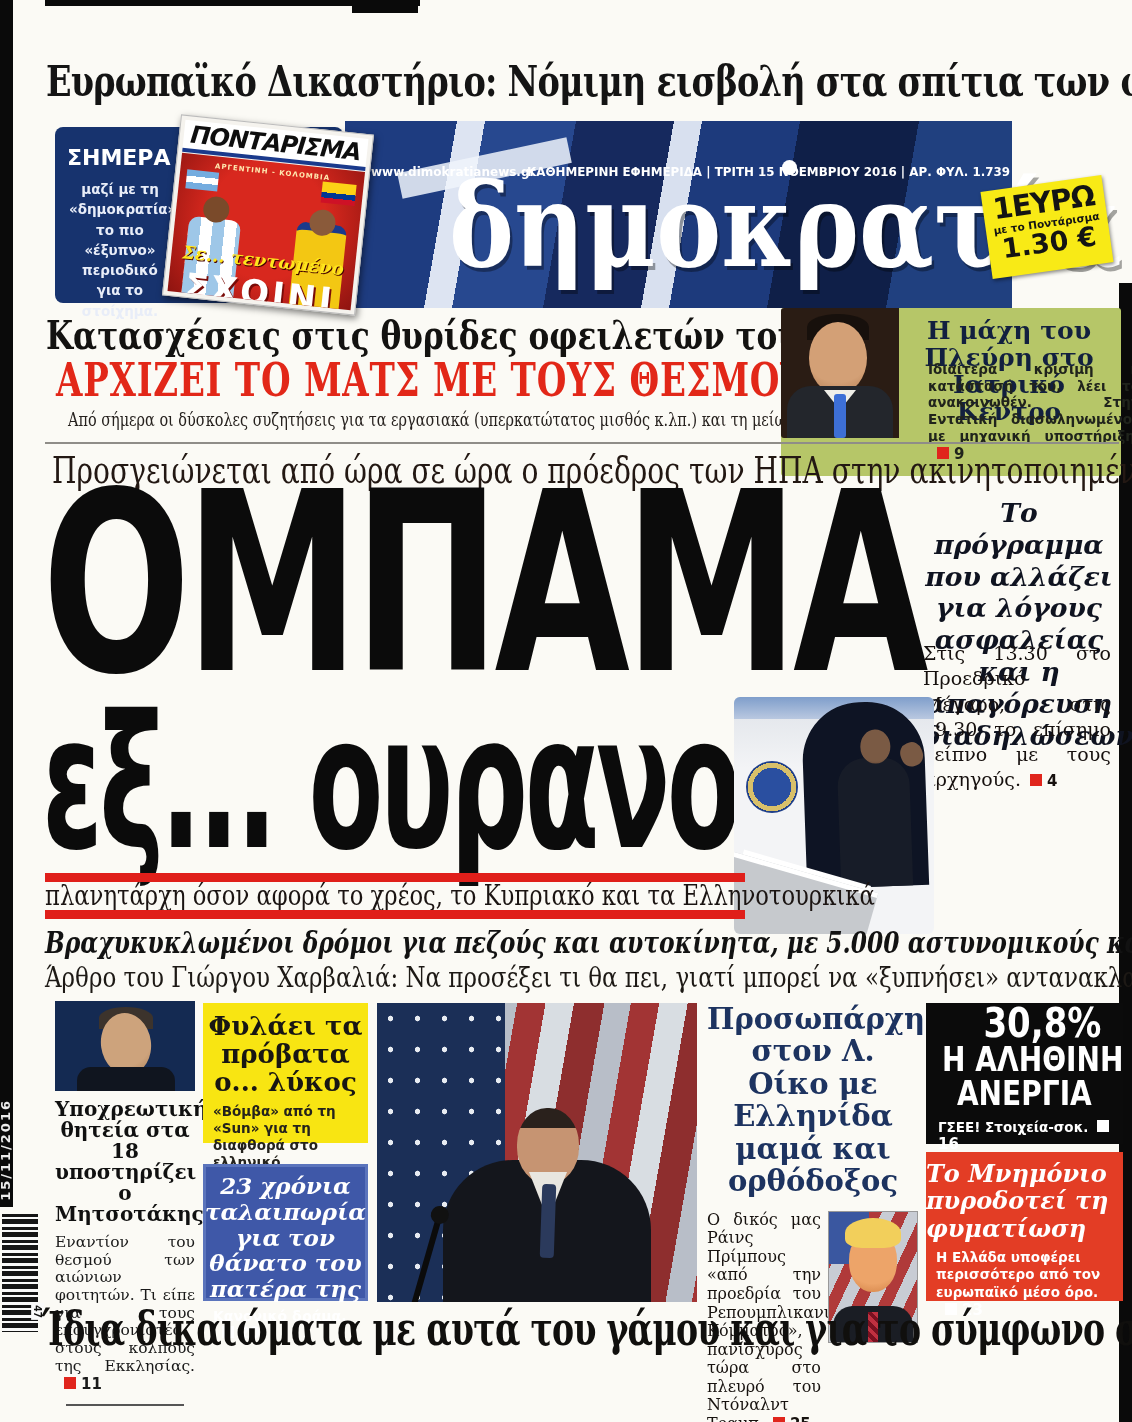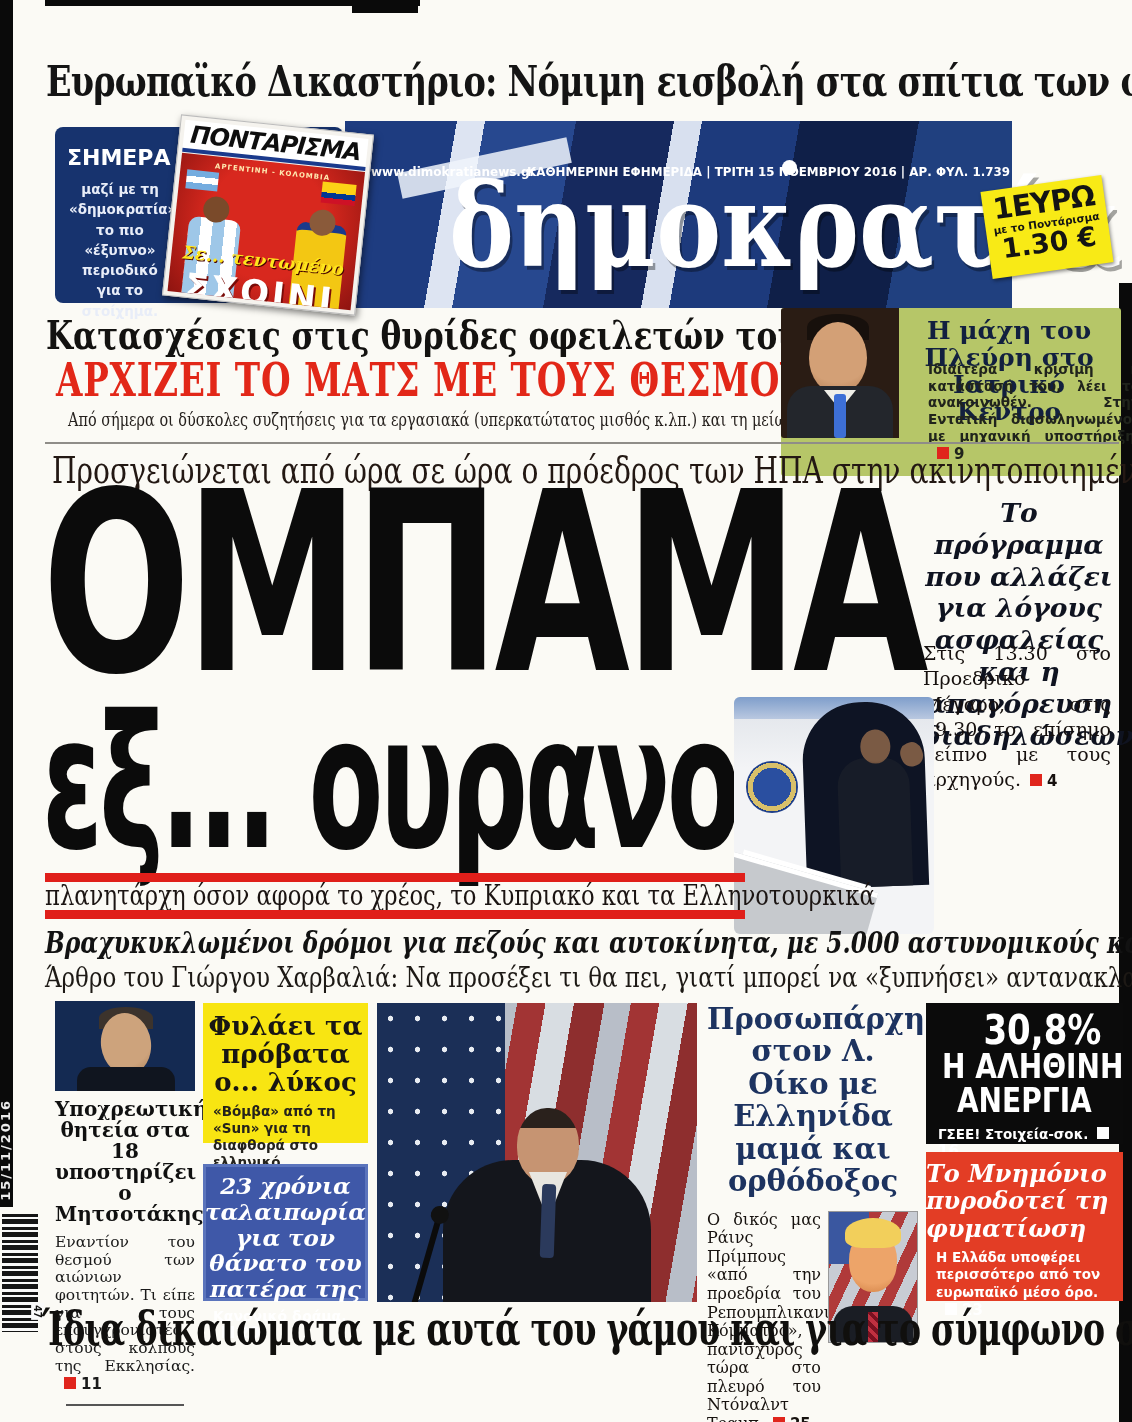--- a/index.html
+++ b/index.html
@@ -176,21 +176,21 @@
          background:repeating-linear-gradient(115deg,#c8ccd4 0 12px,#b03a3a 12px 24px);}
   .tr-blue{position:absolute;left:0;top:0;width:46%;height:40%;background:#3a57a0;}
   .tr-hair{position:absolute;left:16px;top:6px;width:56px;height:30px;border-radius:50% 50% 30% 30%;background:#f2cf5b;}
   .tr-face{position:absolute;left:20px;top:18px;width:48px;height:62px;border-radius:48%;
            background:radial-gradient(circle at 50% 40%,#eda469 0 65%,#d07f44 100%);}
   .tr-suit{position:absolute;left:4px;bottom:-4px;width:80px;height:40px;background:#1a1d24;border-radius:20px 20px 0 0;}
   .tr-tie{position:absolute;left:39px;bottom:0;width:10px;height:30px;
           background:repeating-linear-gradient(45deg,#c03040 0 4px,#7a1020 4px 8px);}
   
   .kbox{left:926px;top:1003px;width:197px;height:141px;background:#0b0b0b;color:#fff;text-align:center;}
-  .k1{margin-top:7px;font:bold 40px/1 "DejaVu Sans",sans-serif;padding-left:36px;}
+  .k1{font:bold 40px/1 "DejaVu Sans",sans-serif;padding-left:36px;}
   .k1 .nw,.k23 .nw{transform-origin:50% 50%;transform:scaleX(.85);}
   .k23{font:bold 33px/1.04 "DejaVu Sans",sans-serif;}
   .k4{margin:7px 0 0 12px;text-align:left;font:bold 13.5px "DejaVu Sans",sans-serif;}
   .rbox{left:926px;top:1152px;width:197px;height:149px;background:#e33d25;color:#fff;}
   .r-title{padding-top:8px;text-align:left;font:bold italic 24px/1.14 "DejaVu Serif",serif;}
   .r-body{margin:7px 10px 0;font:bold 13.5px/1.28 "DejaVu Sans",sans-serif;}
   
   .bhl{left:42px;top:1302px;font:bold 46px "DejaVu Serif",serif;color:#100f0d;letter-spacing:-1px;}
   .bhl .nw{transform:scaleX(.72);}
 </style>

